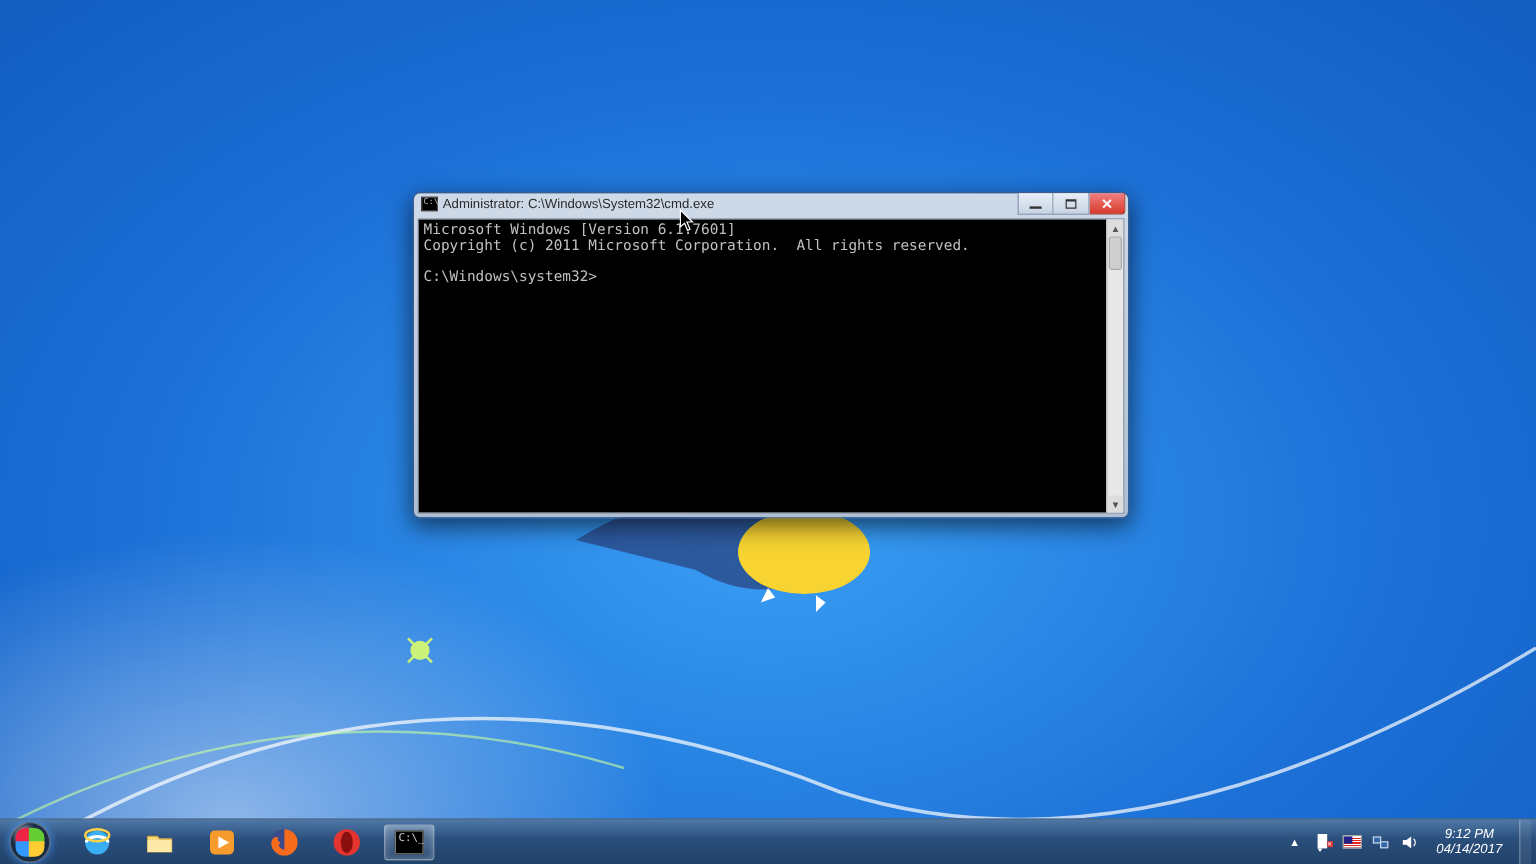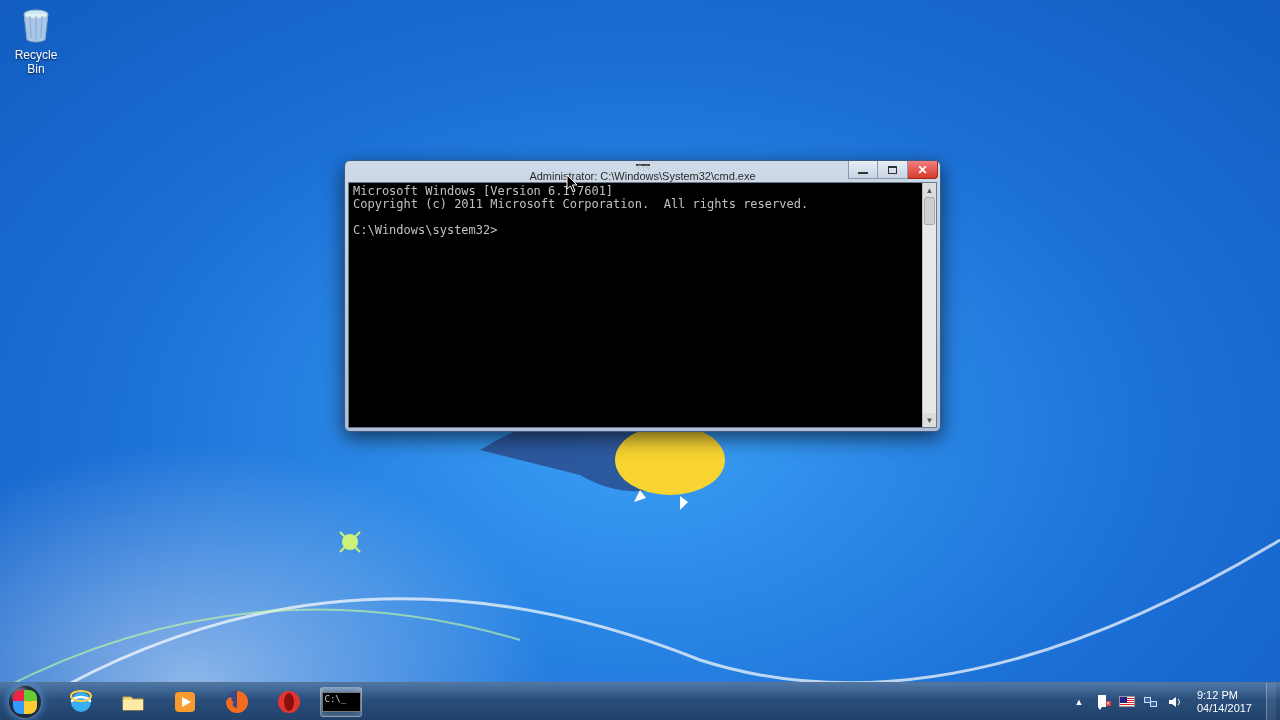--- a/index.html
+++ b/index.html
@@ -21,22 +21,22 @@
 
 
 .win {
   position:absolute; left:344px; top:160px; width:597px; height:272px;
   border:1px solid #3a5a8a; border-radius:6px;
   box-shadow:0 6px 20px rgba(0,0,0,0.6);
   background:linear-gradient(#cfdae8,#aebfd4);
   padding:3px;
 }
 .titlebar {
-  height:18px; display:flex; align-items:center; gap:4px;
-  padding:0 3px; font-size:11px; color:#2a2a2a;flex-direction:column;
+  height:18px; display:flex; align-items:flex-start; gap:4px;
+  padding:0 3px; font-size:11px; color:#2a2a2a;
 }
 .titlebar .cmd-ico { width:14px; height:12px; background:#000; border:1px solid #444; position:relative; }
 .titlebar .cmd-ico::after { content:"C:\\"; position:absolute; left:1px; top:-1px; color:#bbb; font-size:7px; font-family:monospace; }
 .titlebar .ttl { flex:0 0 auto; }
 .titlebar .gap { flex:1; }
 .winbtns { position:absolute; top:0; right:2px; display:flex; }
 .winbtn {
   width:30px; height:18px;
   background:linear-gradient(#e8eef6,#c7d3e3);
   border:1px solid #8a9ab0; border-top:none;
@@ -110,21 +110,21 @@
   border:1px solid rgba(255,255,255,0.35);
   box-shadow:inset 0 0 6px rgba(255,255,255,0.3);
 }
 .pin svg, .pin .ico { width:26px; height:26px; }
 
 .tray {
   margin-left:auto; display:flex; align-items:center; gap:8px;
   padding:0 4px; color:#fff; font-size:11px;
 }
 .tray .ic { width:16px; height:16px; display:flex; align-items:center; justify-content:center; cursor:pointer; }
-.tray .clock { text-align:left; line-height:13px; padding:0 6px; cursor:pointer; }
+.tray .clock { text-align:center; line-height:13px; padding:0 6px; cursor:pointer;font-style:italic; }
 .tray .showdesk { width:10px; height:38px; border-left:1px solid rgba(255,255,255,0.3); background:rgba(255,255,255,0.08); cursor:pointer; }
 
 .flag { position:relative; width:16px; height:11px; background:#fff; border:0.5px solid #999; }
 .flag::before { content:""; position:absolute; inset:0;
   background:repeating-linear-gradient(#fff 0 1px,#d22 1px 2px); }
 .flag::after { content:""; position:absolute; top:0; left:0; width:7px; height:6px; background:#228; }
 
 .speaker svg, .net svg { width:16px; height:16px; }
 
 .chevup { font-size:9px; color:#fff; }
@@ -137,32 +137,20 @@
     <path d="M 40 700 Q 350 520 700 660 Q 950 740 1280 540" stroke="rgba(255,255,255,0.7)" stroke-width="3" fill="none"></path>
     <path d="M 0 690 Q 250 560 520 640" stroke="rgba(200,255,160,0.6)" stroke-width="2" fill="none"></path>
     <path d="M 480 450 Q 560 400 640 420 L 700 470 Q 640 510 580 475 Z" fill="#2a4a8a" opacity="0.8"></path>
     <ellipse cx="670" cy="460" rx="55" ry="35" fill="#f7d432"></ellipse>
     <path d="M 640 490 l -6 12 l 12 -4 z" fill="#fff"></path>
     <path d="M 680 496 l 0 14 l 8 -8 z" fill="#fff"></path>
     <circle cx="350" cy="542" r="8" fill="#cdf27a"></circle>
     <path d="M350 542 l 10 -10 M350 542 l -10 -10 M350 542 l 10 10 M350 542 l -10 10" stroke="#cdf27a" stroke-width="2"></path>
   </svg>
 
-  <div class="desk-icon">
-    <div class="bin">
-      <svg viewBox="0 0 42 42">
-        <ellipse cx="21" cy="10" rx="12" ry="4" fill="#cfe8f5" stroke="#8ab" stroke-width="1"></ellipse>
-        <path d="M9 10 L12 36 Q21 40 30 36 L33 10" fill="#e8f4fb" fill-opacity="0.7" stroke="#8ab"></path>
-        <line x1="15" y1="12" x2="16" y2="34" stroke="#8ab"></line>
-        <line x1="21" y1="12" x2="21" y2="35" stroke="#8ab"></line>
-        <line x1="27" y1="12" x2="26" y2="34" stroke="#8ab"></line>
-      </svg>
-    </div>
-    <div>Recycle Bin</div>
-  </div>
 
   <div class="win">
     <div class="titlebar">
       <div class="cmd-ico"></div>
       <div class="ttl">Administrator: C:\Windows\System32\cmd.exe</div>
       <div class="gap"></div>
     </div>
     <div class="winbtns">
       <div class="winbtn min">
           <span></span>
@@ -230,21 +218,21 @@
           <path d="M13 2 a11 11 0 1 1 -11 11 q2 -6 6 -4 q-2 3 2 4 q-4 3 2 6 q5 2 8 -3 q2 6 -7 6" fill="#f76b1c"></path>
         </svg>
       </div>
       <div class="pin">
         <svg viewBox="0 0 26 26">
           <ellipse cx="13" cy="13" rx="11" ry="11" fill="#e3342f"></ellipse>
           <ellipse cx="13" cy="13" rx="5" ry="9" fill="#8a0f0f"></ellipse>
         </svg>
       </div>
       <div class="pin active">
-        <div class="ico" style="width:39px;height:20px;background:#000;border:1px solid #777;position:relative;text-align:right;">
+        <div class="ico" style="width:24px;height:20px;background:#000;border:1px solid #777;position:relative;text-align:right;">
           <span style="position:absolute;left:2px;top:1px;color:#ccc;font:9px monospace;">C:\_</span>
         </div>
       </div>
     </div>
 
     <div class="tray">
       <div class="ic chevup">▲</div>
       <div class="ic">
         <svg viewBox="0 0 16 16">
             <rect x="3" y="1" width="8" height="12" fill="#fff"></rect>

